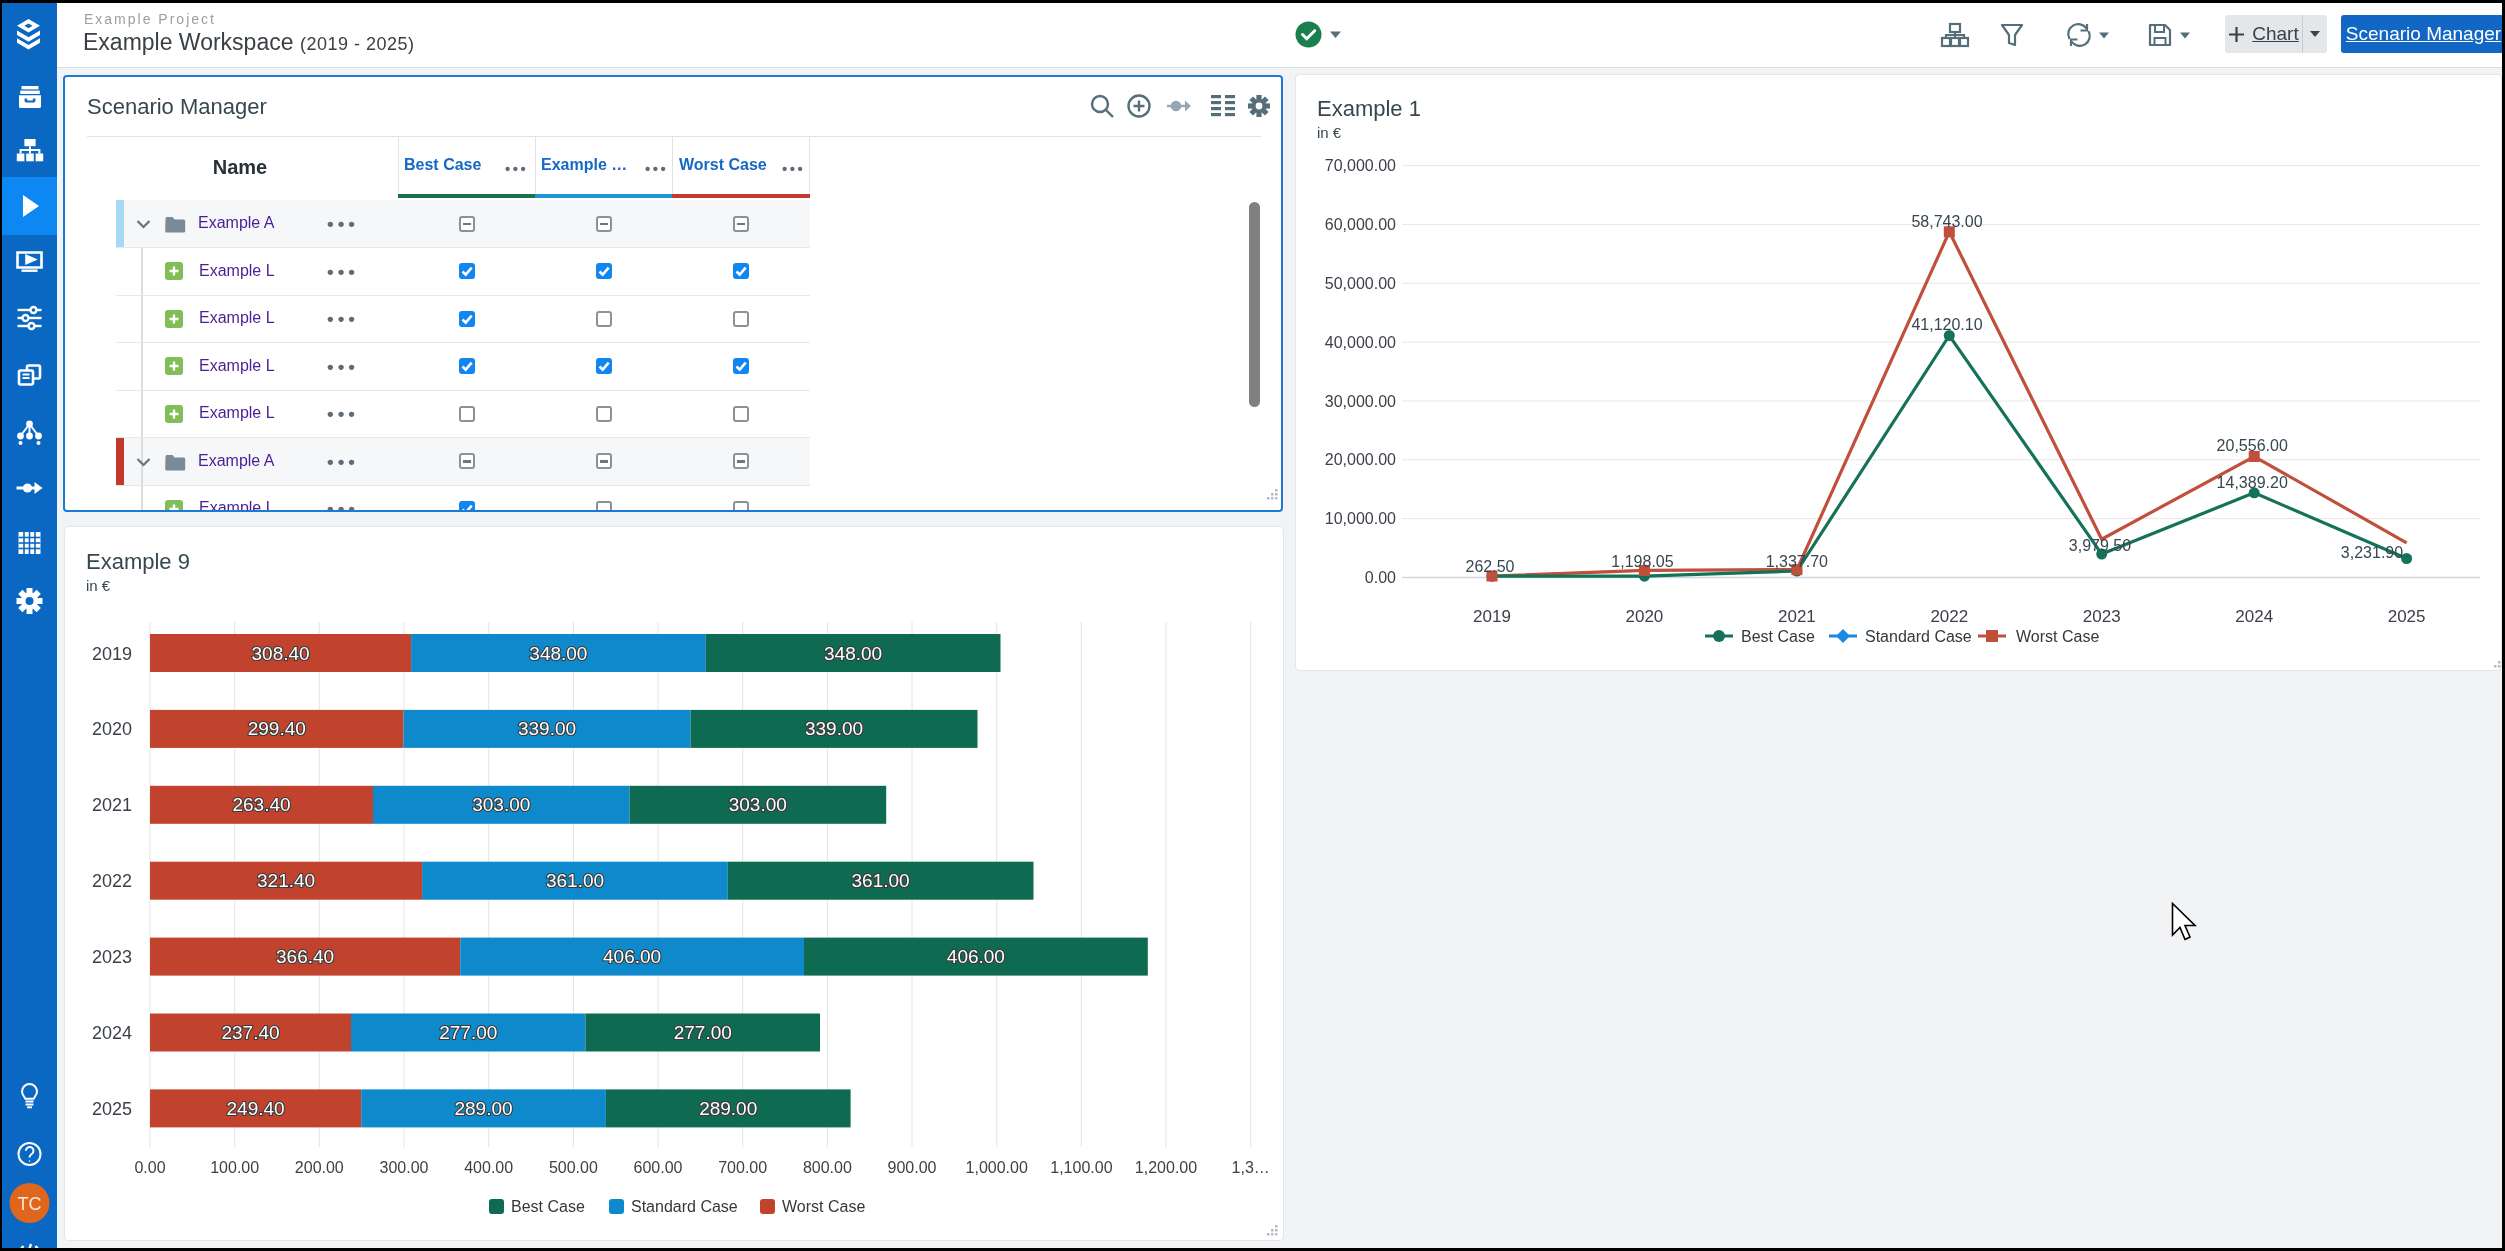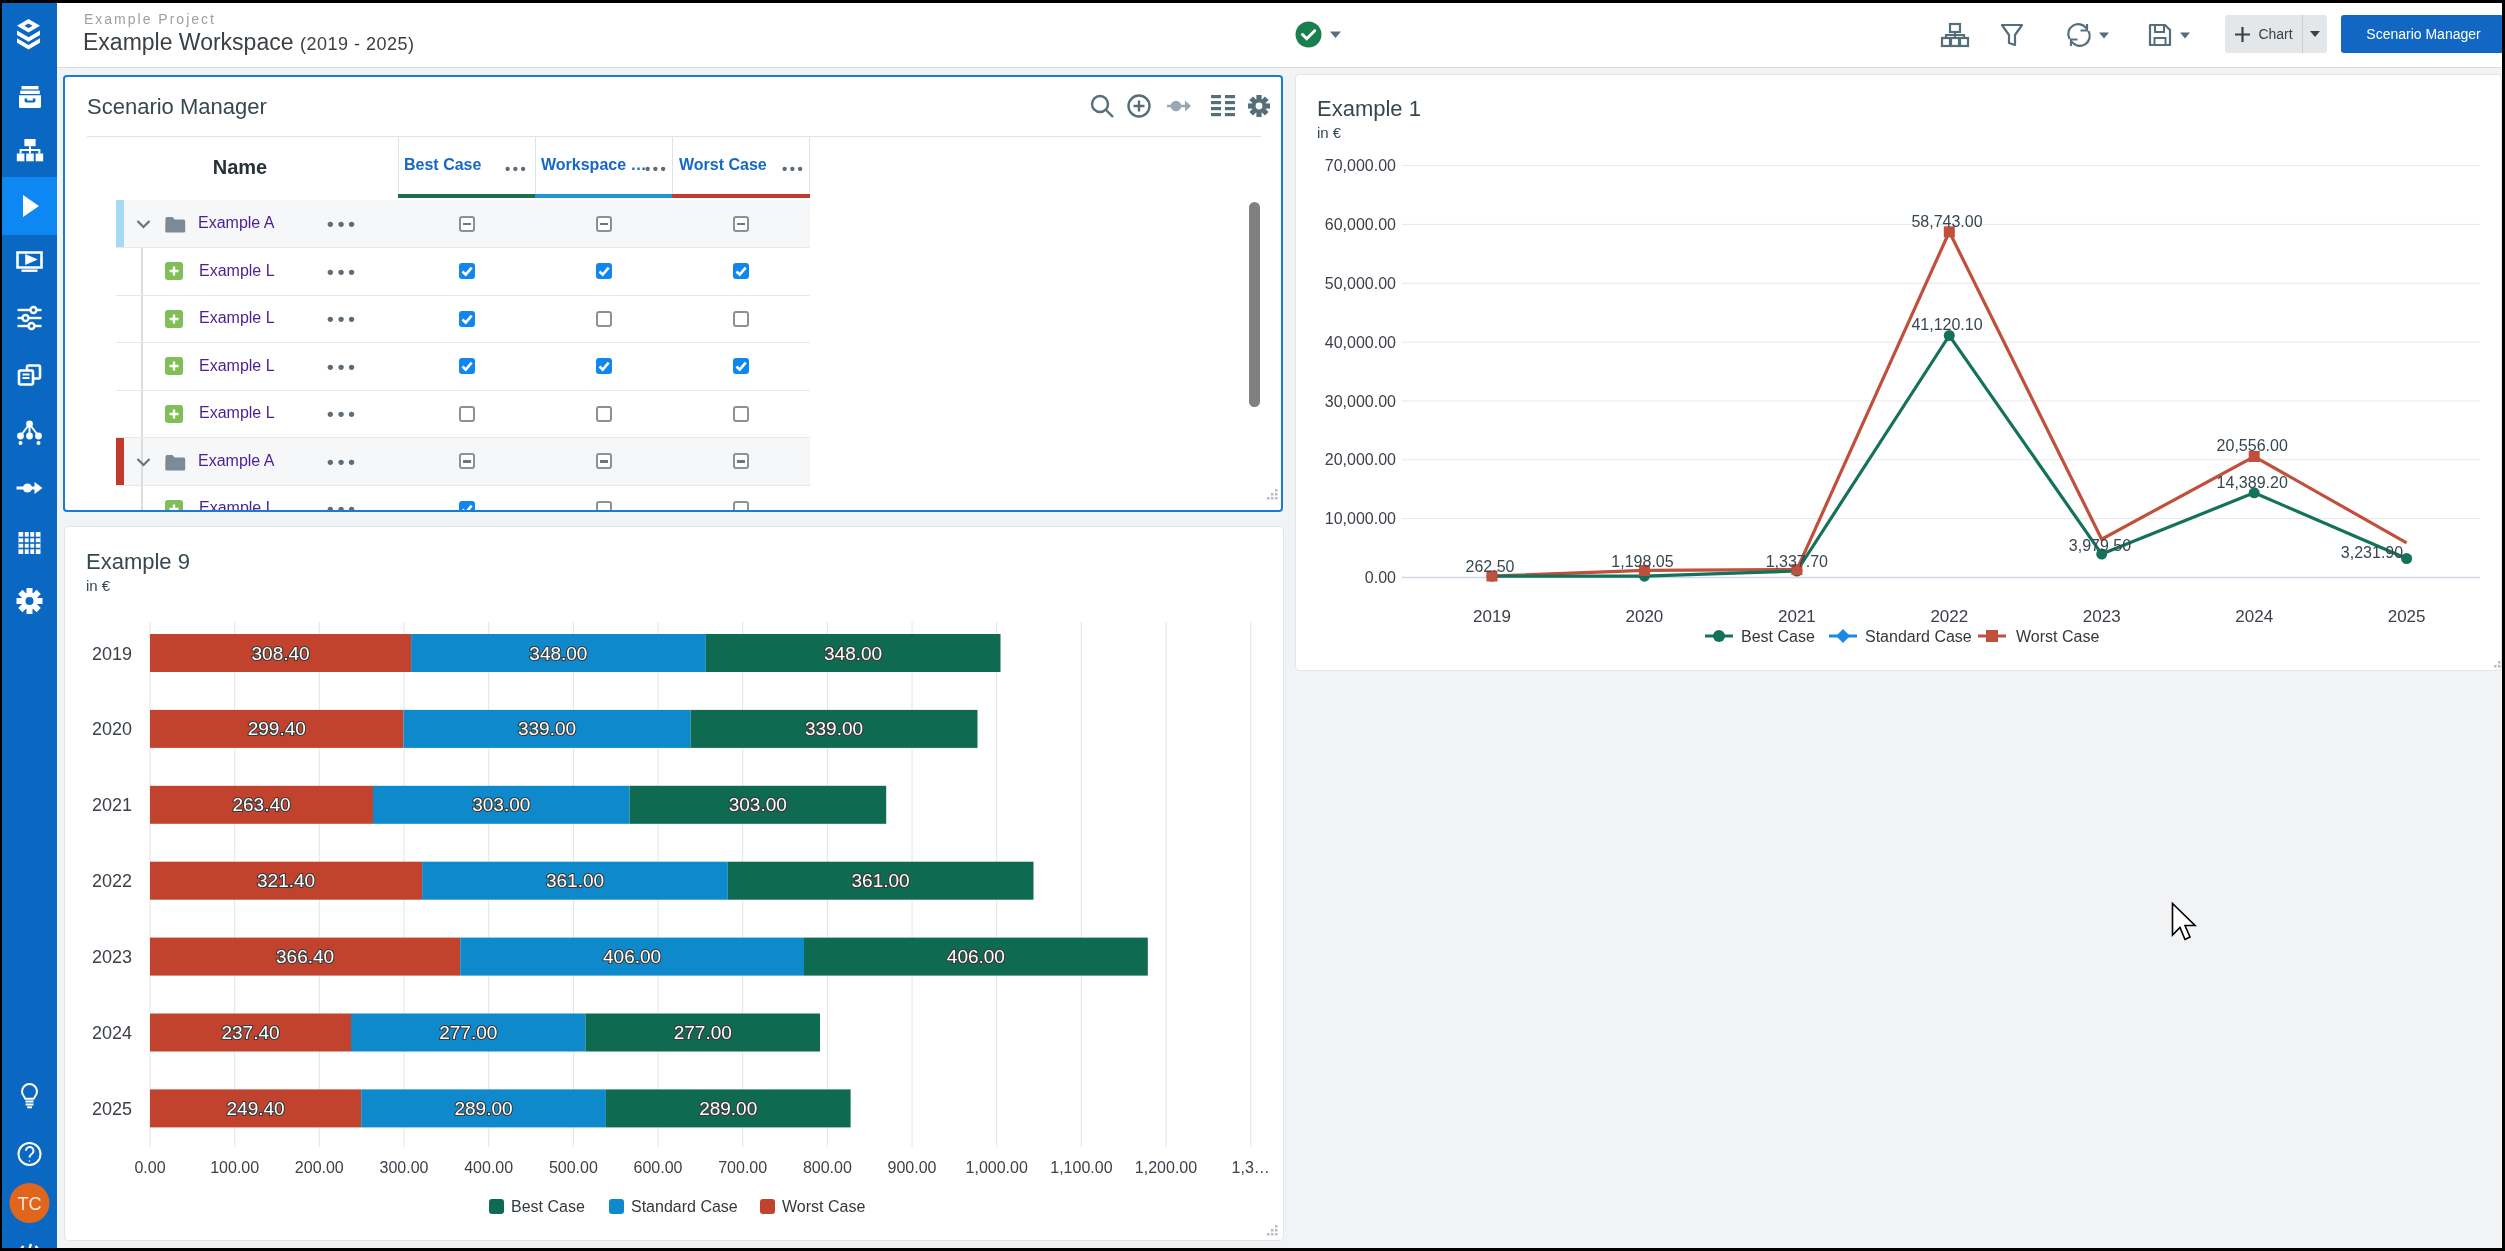--- a/index.html
+++ b/index.html
@@ -12,21 +12,21 @@
 #frame-left { left:0; top:0; width:2px; height:1251px; background:#000; z-index:50;}
 #frame-right { left:2502px; top:0; width:3px; height:1251px; background:#000; z-index:50;}
 
 #sidebar { left:2px; top:3px; width:55px; height:1245px; background:#0a67c2; }
 #sb-active { left:0px; top:174px; width:55px; height:58px; background:#0d87f2; }
 
 #header { left:57px; top:3px; width:2445px; height:65px; background:#fff; border-bottom:1px solid #d9dde2; }
 #hdr-proj { left:27px; top:8px; font-size:14px; color:#9aa0a6; letter-spacing:2px; }
 #hdr-ws { left:26px; top:26px; font-size:23px; color:#3b4045; }
 #hdr-ws span { font-size:18px; color:#3b4045; letter-spacing:0.5px; }
-.hbtn { position:absolute; border-radius:3px; font-size:14px; display:flex; align-items:center; justify-content:center; }
+.hbtn { position:absolute; border-radius:3px; font-size:19px; display:flex; align-items:center; justify-content:center;text-decoration:underline; }
 
 .panel { position:absolute; background:#fff; border:1px solid #e2e5e9; border-radius:4px; }
 #panel1 { left:63px; top:75px; width:1220px; height:437px; border:2px solid #1d7ad4; overflow:hidden; }
 #panel2 { left:64px; top:526px; width:1220px; height:715px; }
 #panel3 { left:1295px; top:74px; width:1207px; height:597px; }
 .ptitle { position:absolute; font-size:22px; color:#36474f; }
 .psub { position:absolute; font-size:15px; color:#36474f; }
 .hdr-blue { position:absolute; font-size:16px; font-weight:bold; color:#1668c5; }
 .grow { background:#f6f7f8; }
 .link { font-size:16px; color:#4c1d95; position:absolute; }
@@ -243,21 +243,21 @@
 
   <div class="abs" style="left:333px; top:60px; width:1px; height:60px; background:#e0e3e6;"></div>
   <div class="abs" style="left:470px; top:60px; width:1px; height:60px; background:#e0e3e6;"></div>
   <div class="abs" style="left:607px; top:60px; width:1px; height:60px; background:#e0e3e6;"></div>
   <div class="abs" style="left:744px; top:60px; width:1px; height:60px; background:#e0e3e6;"></div>
   <div class="abs" style="left:333px; top:116.5px; width:137px; height:4px; background:#1d6f50;"></div>
   <div class="abs" style="left:470px; top:116.5px; width:137px; height:4px; background:#1f97d4;"></div>
   <div class="abs" style="left:607px; top:116.5px; width:137.5px; height:4px; background:#c23b2e;"></div>
   <div class="abs" style="left:120px; top:79px; width:110px; font-size:20px; font-weight:bold; color:#263238; text-align:center;">Name</div>
   <div class="hdr-blue" style="left:339px; top:79px;">Best Case</div>
-  <div class="hdr-blue" style="left:476px; top:79px;">Workspace …</div>
+  <div class="hdr-blue" style="left:476px; top:79px;">Example …</div>
   <div class="hdr-blue" style="left:614px; top:79px;">Worst Case</div>
   <div class="dots3" style="left:440px; top:83px;">•••</div>
   <div class="dots3" style="left:580px; top:83px;">•••</div>
   <div class="dots3" style="left:717px; top:83px;">•••</div>
 
   <div class="abs grow" style="left:51px; top:123px; width:693.5px; height:47.5px;"></div>
   <div class="abs grow" style="left:51px; top:360.5px; width:693.5px; height:47.5px;"></div>
   <div class="abs" style="left:51px; top:123px; width:8px; height:47.5px; background:#a6d9f2;"></div>
   <div class="abs" style="left:51px; top:360.5px; width:8px; height:47.5px; background:#c0392b;"></div>
   <div class="abs" style="left:76px; top:170.5px; width:2px; height:262.5px; background:#dcdcdc;"></div>

